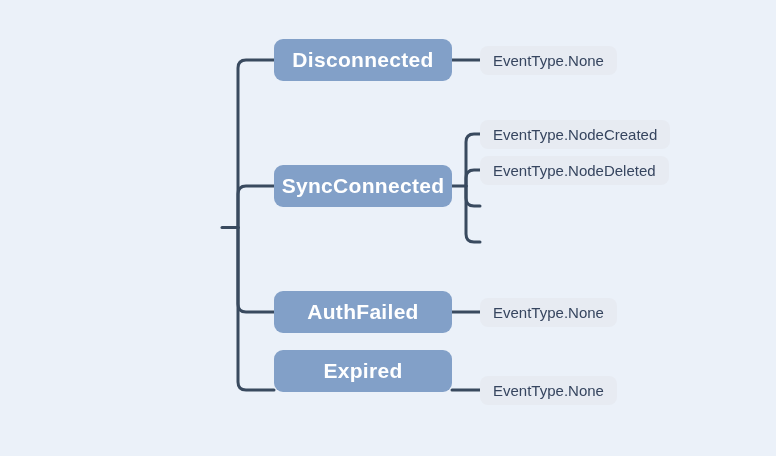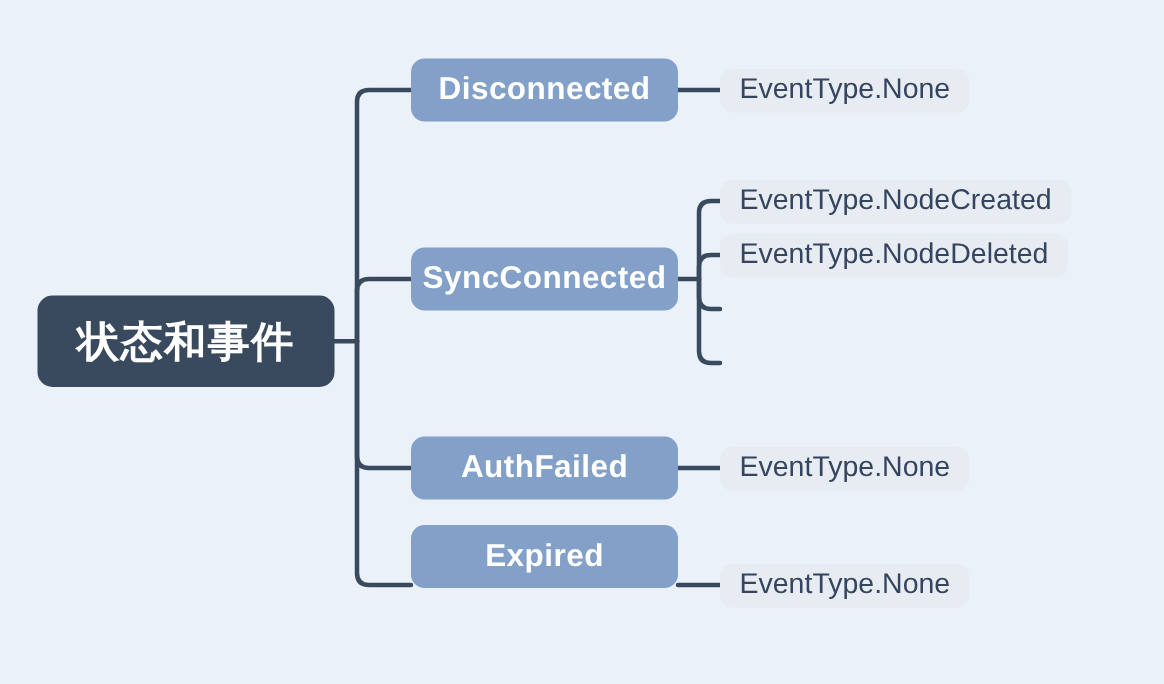--- a/index.html
+++ b/index.html
@@ -58,21 +58,21 @@
   .branch.b-syncconnected { top: 165px; justify-content: center; }
   .branch.b-authfailed   { top: 291px; }
   .branch.b-expired      { top: 350px; }
   .leaf {
     position: absolute;
     left: 480px;
     height: 29px;
     background: #e7ebf2;
     border-radius: 8px;
     color: #36455f;
-    font-size: 19px;
+    font-size: 15px;
     display: flex;
     align-items: center;
     padding: 0 13px;
     white-space: nowrap;
     box-sizing: border-box;
   }
   .leaf.l-disc-none { top: 45.5px; }
   .leaf.l-created   { top: 119.5px; }
   .leaf.l-deleted   { top: 155.5px; }
   .leaf.l-datachg   { top: 191.5px; }
@@ -98,23 +98,20 @@
     <path d="M466 186 V142 Q466 134 474 134 H480"></path>
     <path d="M466 186 V178 Q466 170 474 170 H480"></path>
     <path d="M466 186 V198 Q466 206 474 206 H480"></path>
     <path d="M466 186 V234 Q466 242 474 242 H480"></path>
 
     <path d="M452 60 H480"></path>
     <path d="M452 312 H480"></path>
     <path d="M452 390 H480"></path>
   </svg>
 
-  <div class="node root">
-    <span>状态和事件</span>
-  </div>
 
   <div class="node branch b-disconnected">
     <span>Disconnected</span>
   </div>
   <div class="node branch b-syncconnected">
     <span>SyncConnected</span>
   </div>
   <div class="node branch b-authfailed">
     <span>AuthFailed</span>
   </div>

